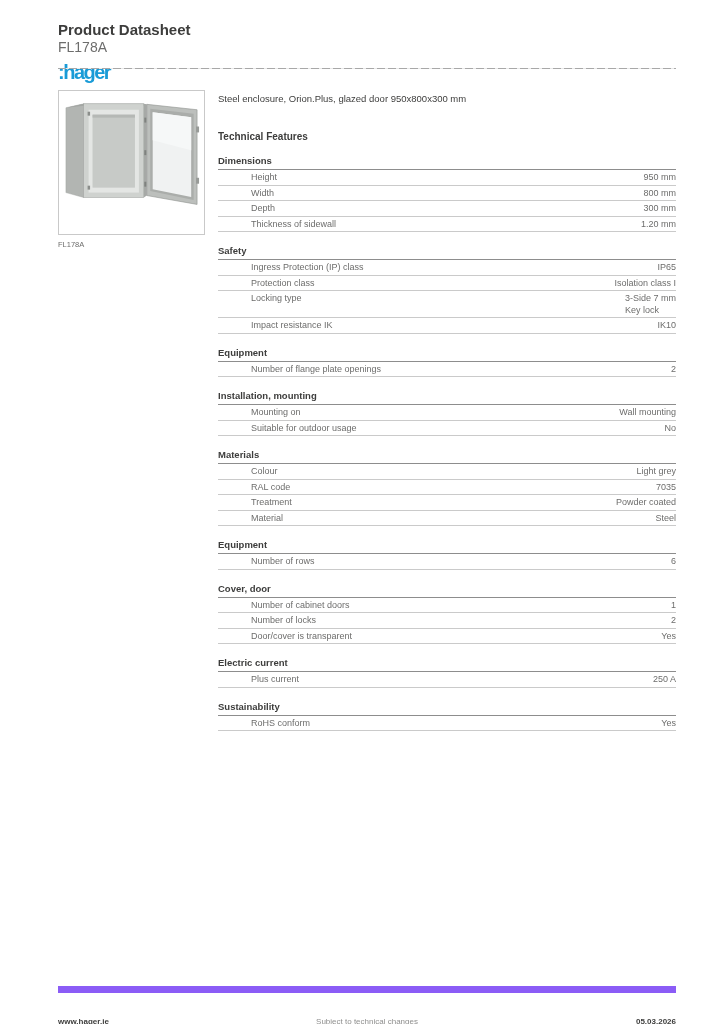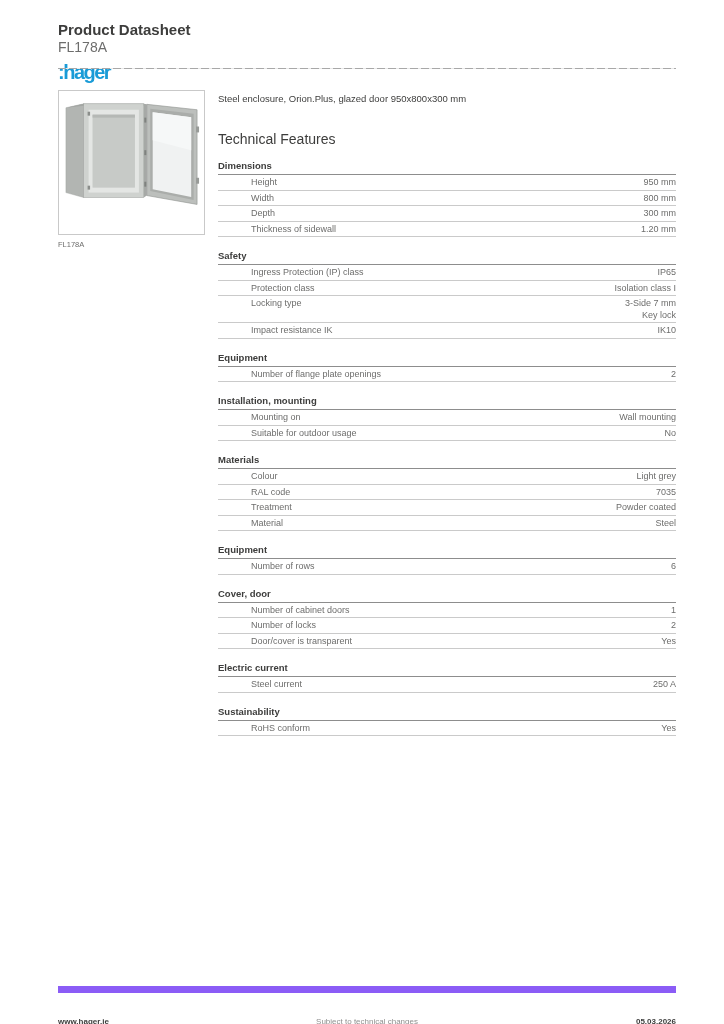--- a/index.html
+++ b/index.html
@@ -20,33 +20,33 @@
     position:absolute; left:58px; right:48px; top:68px; height:1px;
     background:repeating-linear-gradient(to right, #a8a8a8 0 8px, #e9e9e9 8px 11px);
   }
   
   .main { position:absolute; left:58px; right:48px; top:90px; display:flex; gap:13px; }
   .figure-col { width:147px; flex:0 0 147px; }
   .image-box { width:147px; height:145px; border:1px solid #c9c9c9; background:#ffffff; overflow:hidden; }
   .image-caption { margin-top:5px; font-size:7.5px; color:#6d6d6c; }
   .right-col { flex:1; min-width:0; padding-top:3px; }
   .description { font-size:9.5px; font-weight:normal; color:#3d3d3c; line-height:12px; }
-  .tech-heading { font-size:14px; font-weight:normal; color:#3d3d3c; margin-top:26px; }
+  .tech-heading { font-size:10px; font-weight:bold; color:#3d3d3c; margin-top:26px; }
   .section { margin-top:13px; }
   .section-title {
     font-size:9.5px; font-weight:bold; color:#3d3d3c;
     padding-bottom:3px; border-bottom:1px solid #8d8d8d;
   }
   .spec-row {
     display:flex; justify-content:space-between; align-items:flex-start;
     border-bottom:1px solid #cacaca; padding:2px 0 1px 0;
     font-size:9px; color:#6d6d6c;
   }
   .spec-label { line-height:11.5px; text-align:left;padding-left:33px; }
-  .spec-value { line-height:11.5px; text-align:right; }
+  .spec-value { line-height:11.5px; }
   
   .footer {
     position:absolute; left:58px; right:48px; top:986px;
     border-top:7px solid #8b5cf6; padding-top:24px;
     display:flex; justify-content:space-between; font-size:8px;
   }
   .footer-left  { flex:1; text-align:left;  font-weight:bold; color:#3d3d3c; }
   .footer-center{ flex:1; text-align:center; color:#8f8f8e; }
   .footer-right { flex:1; text-align:right; font-weight:bold; color:#3d3d3c; }
 </style>
@@ -240,21 +240,21 @@
             <div class="spec-row">
               <span class="spec-label">Door/cover is transparent</span>
               <span class="spec-value">
                 <div class="">Yes</div>
               </span>
             </div>
           </div>
           <div class="section">
             <div class="section-title">Electric current</div>
             <div class="spec-row">
-              <span class="spec-label">Steel current</span>
+              <span class="spec-label">Plus current</span>
               <span class="spec-value">
                 <div class="">250 A</div>
               </span>
             </div>
           </div>
           <div class="section">
             <div class="section-title">Sustainability</div>
             <div class="spec-row">
               <span class="spec-label">RoHS conform</span>
               <span class="spec-value">

